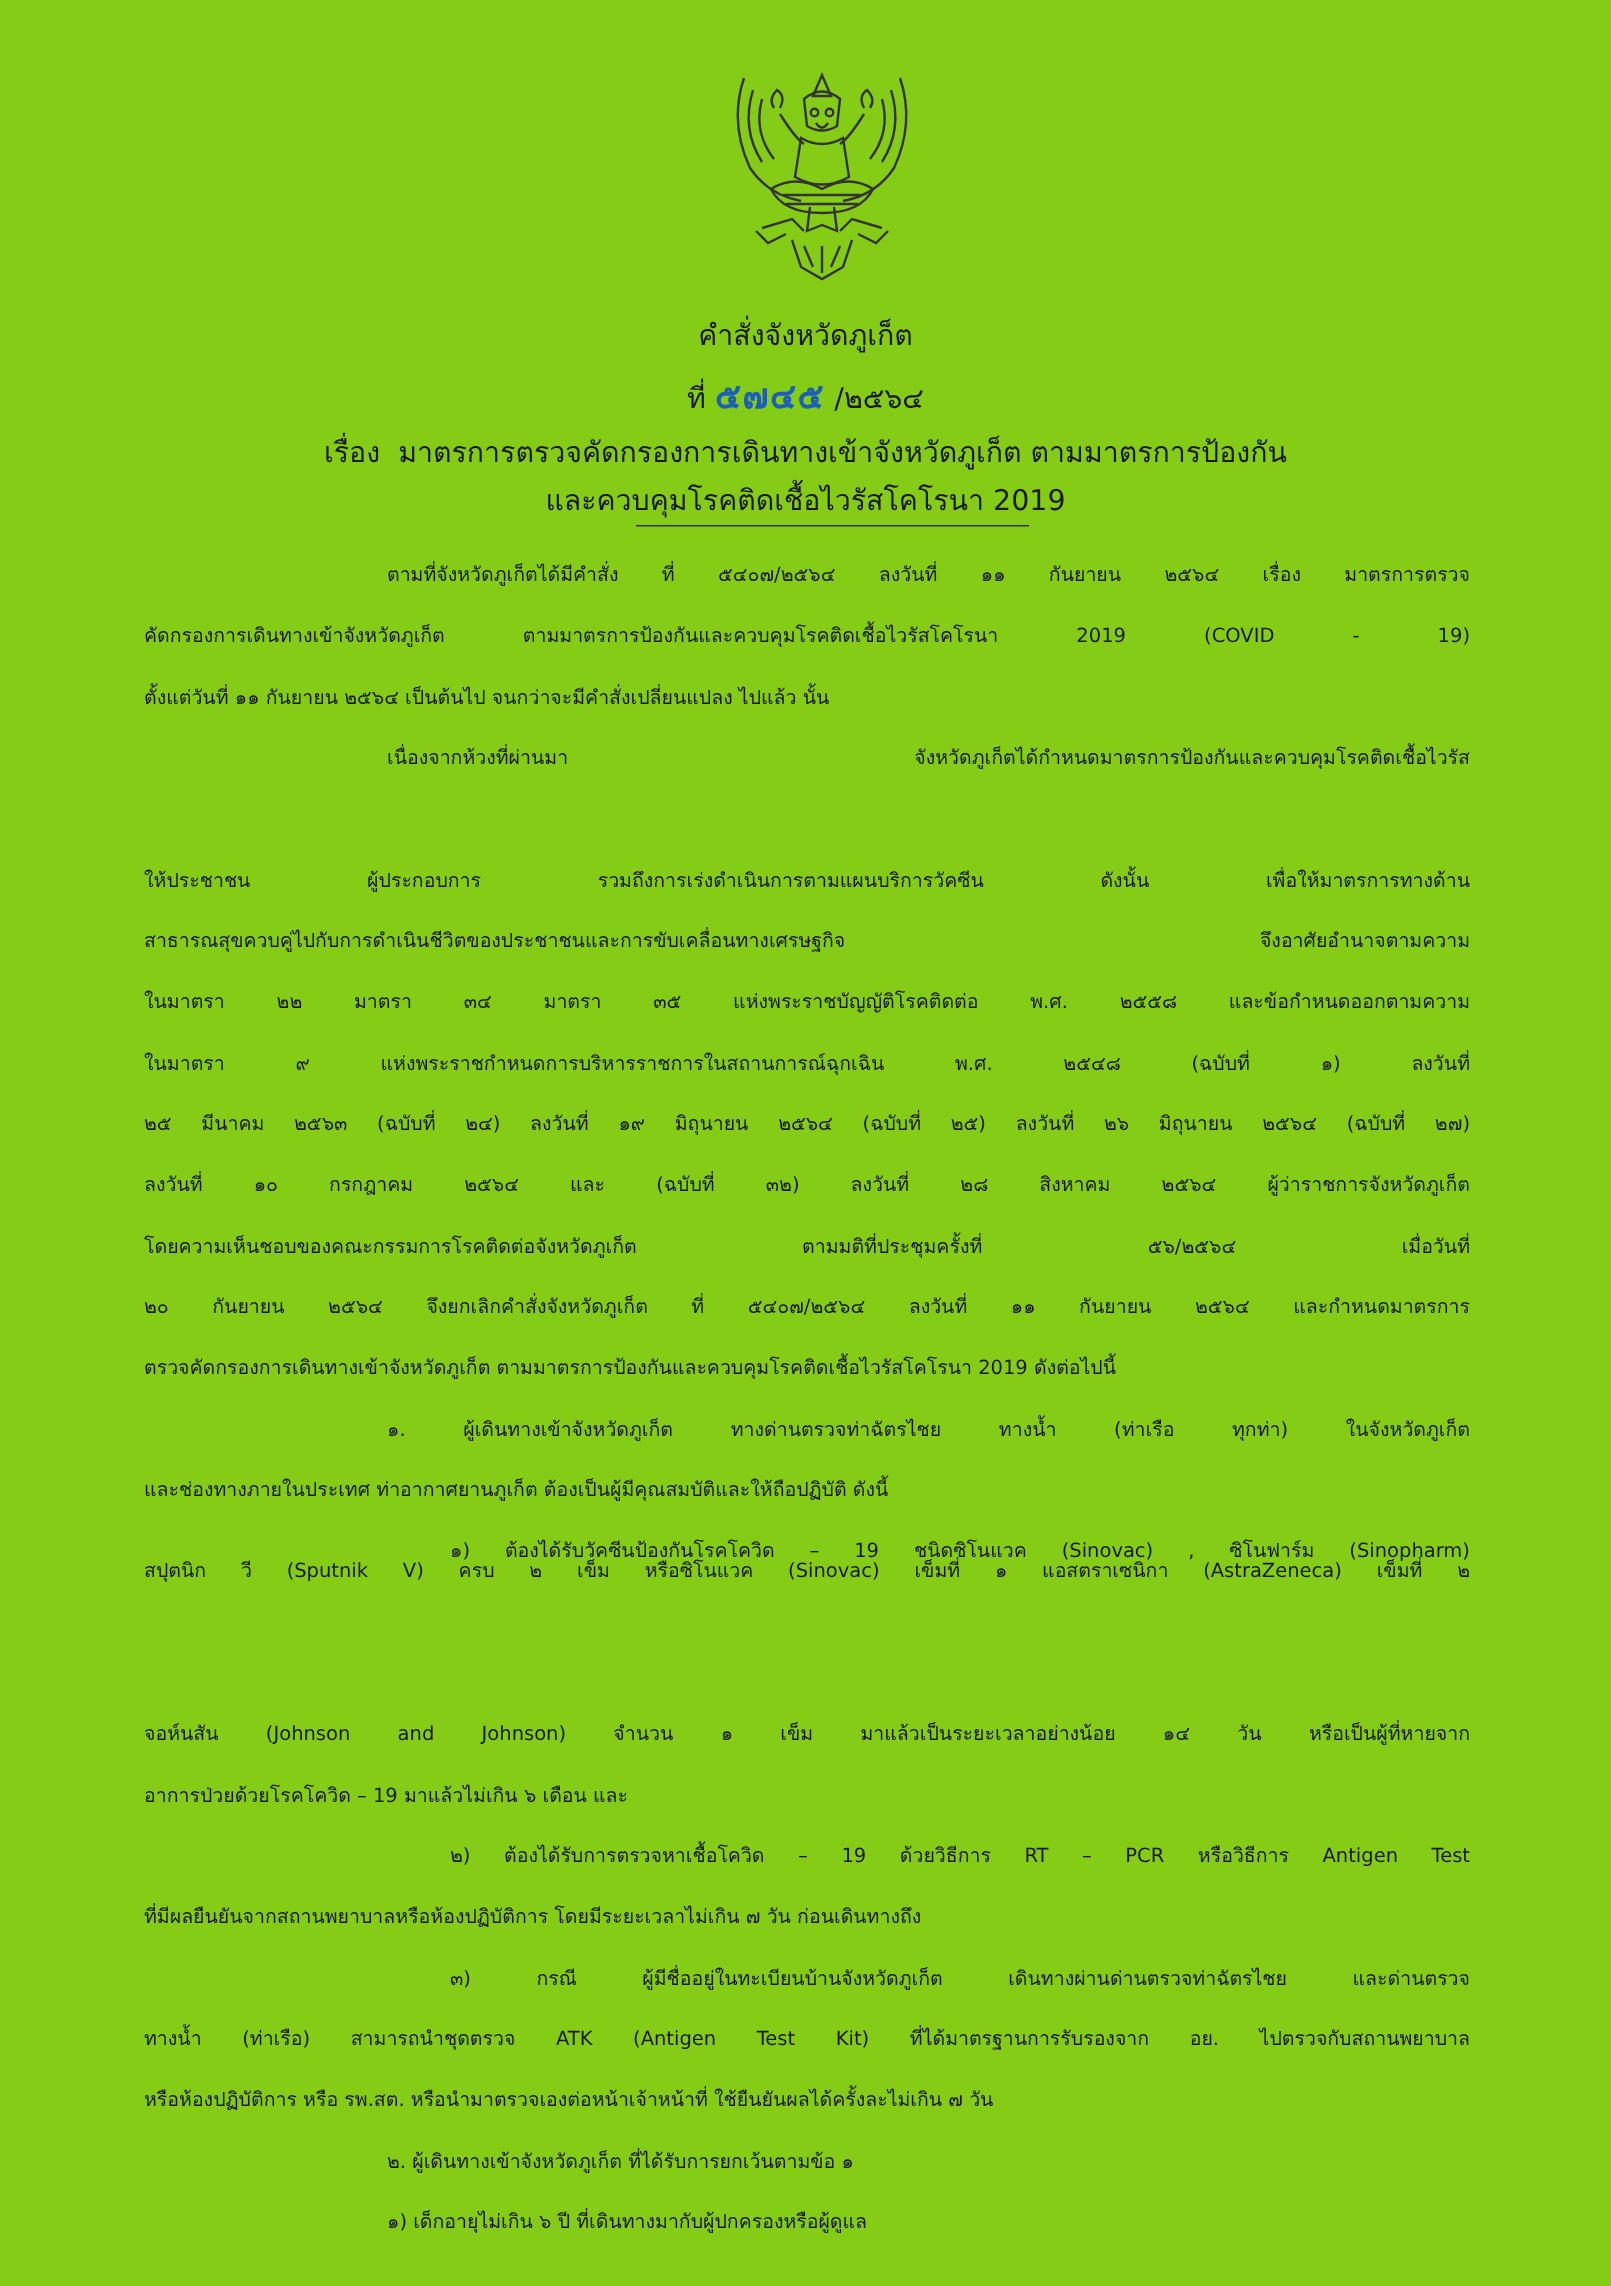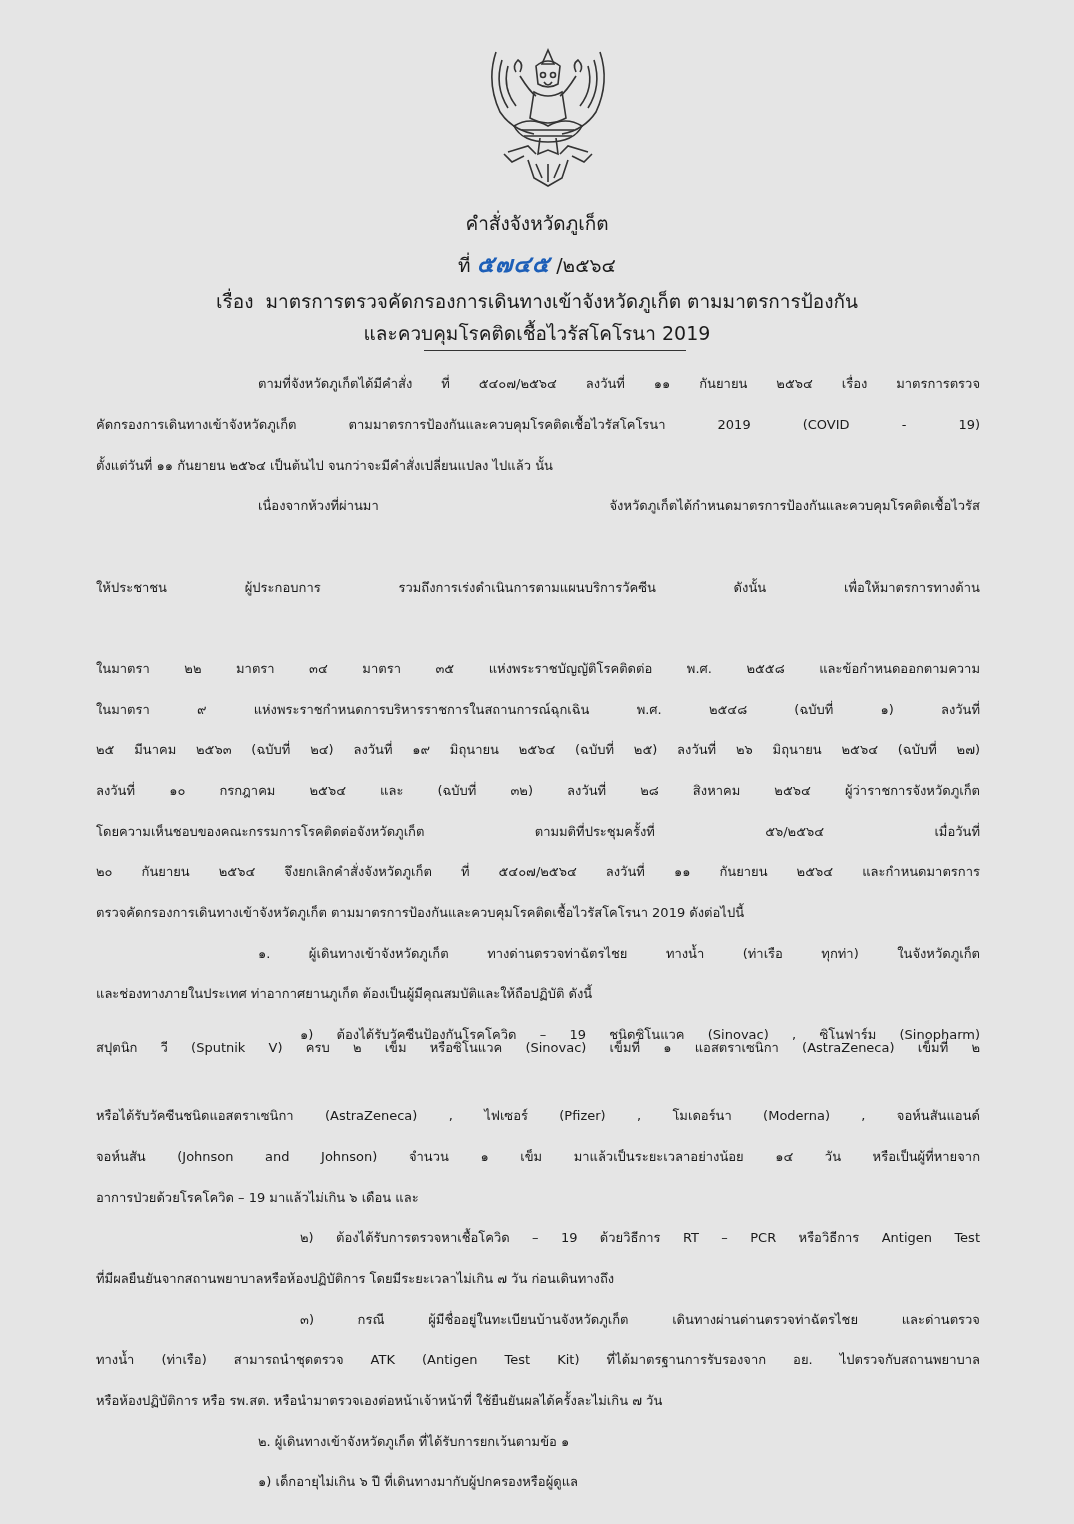--- a/index.html
+++ b/index.html
@@ -1,23 +1,23 @@
 <!DOCTYPE html>
 <html><head>
 <meta charset="utf-8">
 <style>
   html, body { margin:0; padding:0; background:#ffffff; }
   body { width:1074px; height:1524px; position:relative; overflow:hidden;
          font-family:"DejaVu Sans", "Liberation Sans", sans-serif; color:#1a1a1a; }
-  .page { position:absolute; left:0; top:0; width:1074px; height:1524px; background:#e5e5e5; }
+  .page { position:absolute; left:0; top:0; width:1074px; height:1524px; background:#84cc16; }
   .emblem { position:absolute; left:478px; top:42px; width:140px; height:150px; }
   .center { position:absolute; left:0; width:1074px; text-align:center; font-size:19px; white-space:nowrap; }
   .title1 { top:208px; }
   .title2 { top:246px; }
-  .title2 .num { color:#1d5fb8; font-style:italic; font-weight:bold; font-size:23px; letter-spacing:1px; }
+  .title2 .num { color:#1d5fb8; font-weight:bold; font-size:23px; letter-spacing:1px; }
   .subject1 { top:286px; }
   .subject2 { top:318px; }
   .rule { position:absolute; left:424px; top:350px; width:262px; border-top:1px solid #333; }
   .line { position:absolute; left:96px; width:884px; font-size:13px; white-space:nowrap;
           text-align:justify; text-align-last:justify; line-height:20px; }
   .line.last { text-align-last:left; }
   .line.indent1 { left:258px; width:722px; }
   .line.indent3 { left:300px; width:680px; }
   .b { font-weight:normal; }
 </style>
@@ -65,36 +65,36 @@
     <span>มาตรการตรวจคัดกรองการเดินทางเข้าจังหวัดภูเก็ต ตามมาตรการป้องกัน</span>
   </div>
   <div class="center subject2">และควบคุมโรคติดเชื้อไวรัสโคโรนา 2019</div>
   <div class="rule"></div>
 
   <div class="line indent1" style="top:374px">ตามที่จังหวัดภูเก็ตได้มีคำสั่ง ที่ ๕๔๐๗/๒๕๖๔ ลงวันที่ ๑๑ กันยายน ๒๕๖๔ เรื่อง มาตรการตรวจ</div>
   <div class="line" style="top:415px">คัดกรองการเดินทางเข้าจังหวัดภูเก็ต ตามมาตรการป้องกันและควบคุมโรคติดเชื้อไวรัสโคโรนา 2019 (COVID - 19)</div>
   <div class="line last" style="top:456px">ตั้งแต่วันที่ ๑๑ กันยายน ๒๕๖๔ เป็นต้นไป จนกว่าจะมีคำสั่งเปลี่ยนแปลง ไปแล้ว นั้น</div>
   <div class="line indent1" style="top:496px">เนื่องจากห้วงที่ผ่านมา จังหวัดภูเก็ตได้กำหนดมาตรการป้องกันและควบคุมโรคติดเชื้อไวรัส</div>
   <div class="line" style="top:578px">ให้ประชาชน ผู้ประกอบการ รวมถึงการเร่งดำเนินการตามแผนบริการวัคซีน ดังนั้น เพื่อให้มาตรการทางด้าน</div>
+  <div class="line" style="top:618px">สาธารณสุขควบคู่ไปกับการดำเนินชีวิตของประชาชนและการขับเคลื่อนทางเศรษฐกิจ จึงอาศัยอำนาจตามความ</div>
   <div class="line" style="top:659px">ในมาตรา ๒๒ มาตรา ๓๔ มาตรา ๓๕ แห่งพระราชบัญญัติโรคติดต่อ พ.ศ. ๒๕๕๘ และข้อกำหนดออกตามความ</div>
   <div class="line" style="top:700px">ในมาตรา ๙ แห่งพระราชกำหนดการบริหารราชการในสถานการณ์ฉุกเฉิน พ.ศ. ๒๕๔๘ (ฉบับที่ ๑) ลงวันที่</div>
   <div class="line" style="top:740px">๒๕ มีนาคม ๒๕๖๓ (ฉบับที่ ๒๔) ลงวันที่ ๑๙ มิถุนายน ๒๕๖๔ (ฉบับที่ ๒๕) ลงวันที่ ๒๖ มิถุนายน ๒๕๖๔ (ฉบับที่ ๒๗)</div>
   <div class="line" style="top:781px">ลงวันที่ ๑๐ กรกฎาคม ๒๕๖๔ และ (ฉบับที่ ๓๒) ลงวันที่ ๒๘ สิงหาคม ๒๕๖๔ ผู้ว่าราชการจังหวัดภูเก็ต</div>
   <div class="line" style="top:822px">โดยความเห็นชอบของคณะกรรมการโรคติดต่อจังหวัดภูเก็ต ตามมติที่ประชุมครั้งที่ ๕๖/๒๕๖๔ เมื่อวันที่</div>
   <div class="line" style="top:862px">๒๐ กันยายน ๒๕๖๔ จึงยกเลิกคำสั่งจังหวัดภูเก็ต ที่ ๕๔๐๗/๒๕๖๔ ลงวันที่ ๑๑ กันยายน ๒๕๖๔ และกำหนดมาตรการ</div>
   <div class="line last" style="top:903px">ตรวจคัดกรองการเดินทางเข้าจังหวัดภูเก็ต ตามมาตรการป้องกันและควบคุมโรคติดเชื้อไวรัสโคโรนา 2019 ดังต่อไปนี้</div>
 
   <div class="line indent1" style="top:944px">
     <span class="b">๑. ผู้เดินทางเข้าจังหวัดภูเก็ต</span>
     <span>ทางด่านตรวจท่าฉัตรไชย ทางน้ำ (ท่าเรือ ทุกท่า) ในจังหวัดภูเก็ต</span>
   </div>
   <div class="line last" style="top:984px">และช่องทางภายในประเทศ ท่าอากาศยานภูเก็ต ต้องเป็นผู้มีคุณสมบัติและให้ถือปฏิบัติ ดังนี้</div>
   <div class="line indent3" style="top:1025px">๑) ต้องได้รับวัคซีนป้องกันโรคโควิด – 19 ชนิดซิโนแวค (Sinovac) , ซิโนฟาร์ม (Sinopharm)</div>
   <div class="line" style="top:1038px">สปุตนิก วี (Sputnik V) ครบ ๒ เข็ม  หรือซิโนแวค (Sinovac) เข็มที่ ๑ แอสตราเซนิกา (AstraZeneca) เข็มที่ ๒</div>
-  <div class="line" style="top:1106px">หรือได้รับวัคซีนชนิดแอสตราเซนิกา (AstraZeneca) , ไฟเซอร์ (Pfizer) , โมเดอร์นา (Moderna) , จอห์นสันแอนด์</div>
   <div class="line" style="top:1147px">จอห์นสัน (Johnson and Johnson) จำนวน ๑ เข็ม มาแล้วเป็นระยะเวลาอย่างน้อย ๑๔ วัน หรือเป็นผู้ที่หายจาก</div>
   <div class="line last" style="top:1188px">อาการป่วยด้วยโรคโควิด – 19 มาแล้วไม่เกิน ๖ เดือน และ</div>
   <div class="line indent3" style="top:1228px">๒) ต้องได้รับการตรวจหาเชื้อโควิด – 19 ด้วยวิธีการ RT – PCR หรือวิธีการ Antigen Test</div>
   <div class="line last" style="top:1269px">ที่มีผลยืนยันจากสถานพยาบาลหรือห้องปฏิบัติการ โดยมีระยะเวลาไม่เกิน ๗ วัน ก่อนเดินทางถึง</div>
   <div class="line indent3" style="top:1310px">๓) กรณี ผู้มีชื่ออยู่ในทะเบียนบ้านจังหวัดภูเก็ต เดินทางผ่านด่านตรวจท่าฉัตรไชย และด่านตรวจ</div>
   <div class="line" style="top:1350px">ทางน้ำ (ท่าเรือ) สามารถนำชุดตรวจ ATK (Antigen Test Kit) ที่ได้มาตรฐานการรับรองจาก อย. ไปตรวจกับสถานพยาบาล</div>
   <div class="line last" style="top:1391px">หรือห้องปฏิบัติการ หรือ รพ.สต. หรือนำมาตรวจเองต่อหน้าเจ้าหน้าที่ ใช้ยืนยันผลได้ครั้งละไม่เกิน ๗ วัน</div>
 
   <div class="line indent1 last b" style="top:1432px">๒. ผู้เดินทางเข้าจังหวัดภูเก็ต ที่ได้รับการยกเว้นตามข้อ ๑</div>
   <div class="line indent1 last" style="top:1472px">๑) เด็กอายุไม่เกิน ๖ ปี ที่เดินทางมากับผู้ปกครองหรือผู้ดูแล</div>

